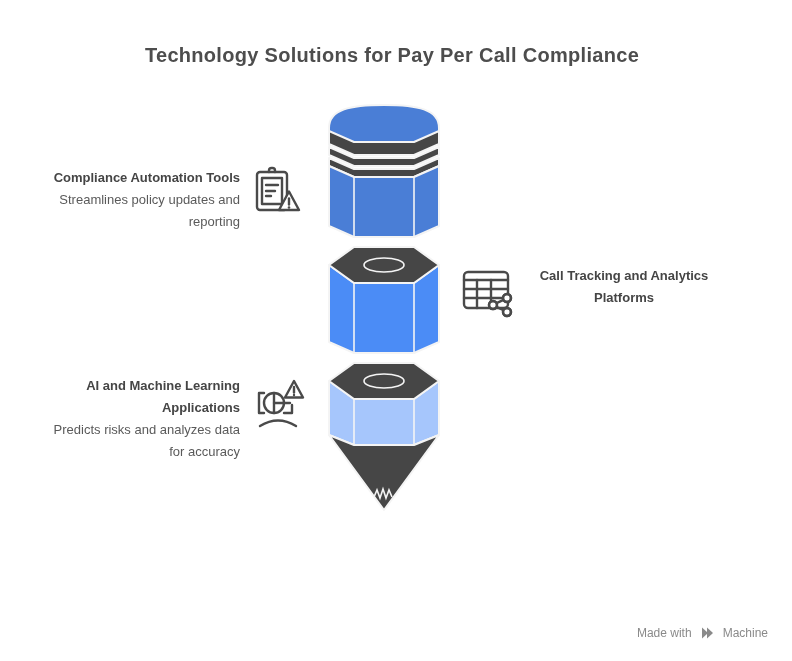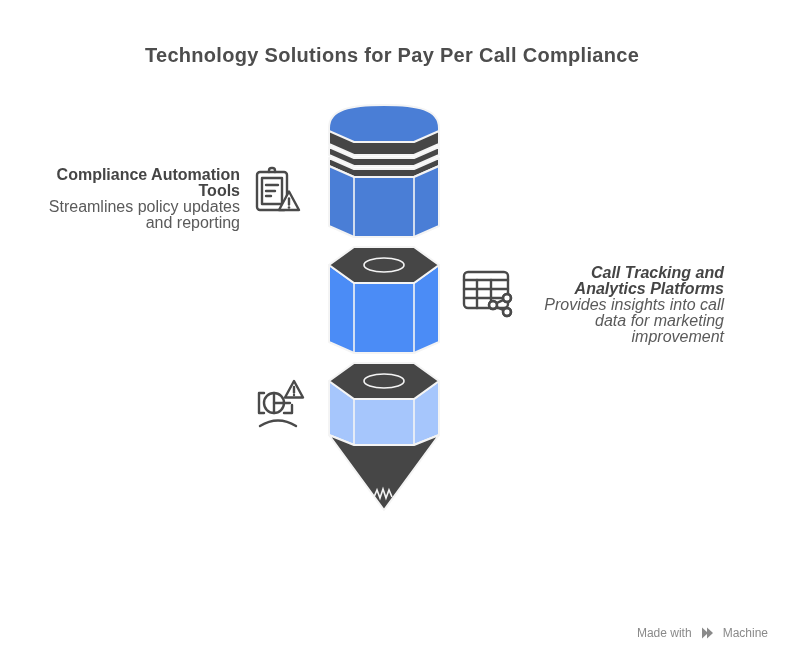--- a/index.html
+++ b/index.html
@@ -10,23 +10,23 @@
   }
   .title {
     position:absolute; top:31px; left:0; width:784px;
     text-align:center; font-size:20px; font-weight:bold;
     letter-spacing:0.3px; color:var(--title-text);
   }
   .item { position:absolute; display:flex; gap:10px; align-items:flex-start; }
   .item-1 { top:167px; right:490px; }
   .item-2 { top:265px; left:460px; }
   .item-3 { top:375px; right:486px; }
-  .item-text { font-size:16px; line-height:16px; }
+  .item-text { font-size:13px; line-height:22px; }
   .item-left .item-text { text-align:right; width:192px; }
-  .item-right .item-text { text-align:right; width:200px;font-style:italic; }
+  .item-right .item-text { text-align:center; width:200px; }
   .item-title { font-weight:bold; color:var(--label-title); }
   .item-desc  { margin-top:0; color:var(--label-body); }
   .item-icon  { flex:0 0 auto; margin-top:-2px; }
   .item-icon path, .item-icon rect, .item-icon line,
   .item-icon circle, .item-icon polygon, .item-icon polyline {
     stroke:var(--icon-stroke); stroke-width:2.4; fill:none;
     stroke-linecap:round; stroke-linejoin:round;
   }
   .item-icon .mask { fill:#ffffff; }
   .item-icon .dotfill { fill:var(--icon-stroke); stroke:none; }
@@ -81,25 +81,28 @@
     <line x1="36.5" y1="43.8" x2="43.5" y2="47.2"></line>
     <circle class="mask" cx="33" cy="42" r="4" style="fill:#ffffff"></circle>
     <circle cx="33" cy="42" r="4"></circle>
     <circle class="mask" cx="47" cy="35" r="4" style="fill:#ffffff"></circle>
     <circle cx="47" cy="35" r="4"></circle>
     <circle class="mask" cx="47" cy="49" r="4" style="fill:#ffffff"></circle>
     <circle cx="47" cy="49" r="4"></circle>
   </svg>
   <div class="item-text">
     <div class="item-title">Call Tracking and Analytics Platforms</div>
-    <div class="item-desc">Provides insights into call data for marketing improvement</div>
   </div>
 </div>
 
 <div class="item item-3 item-left">
+  <div class="item-text">
+    <div class="item-title">AI and Machine Learning Applications</div>
+    <div class="item-desc">Predicts risks and analyzes data for accuracy</div>
+  </div>
   <svg class="item-icon" width="56" height="56" viewBox="0 0 56 56">
     <path d="M14,20 L9,20 L9,40 L14,40"></path>
     <path d="M34,40 L42,40 L42,32"></path>
     <circle cx="24" cy="30" r="10"></circle>
     <line x1="24" y1="20" x2="24" y2="40"></line>
     <line x1="24" y1="30" x2="40" y2="30"></line>
     <path d="M10,53 Q28,42 46,53"></path>
     <polygon class="mask" points="44,8 53,24.5 35,24.5"></polygon>
     <line x1="44" y1="14" x2="44" y2="19.5"></line>
     <circle class="dotfill" cx="44" cy="22" r="1.2"></circle>

